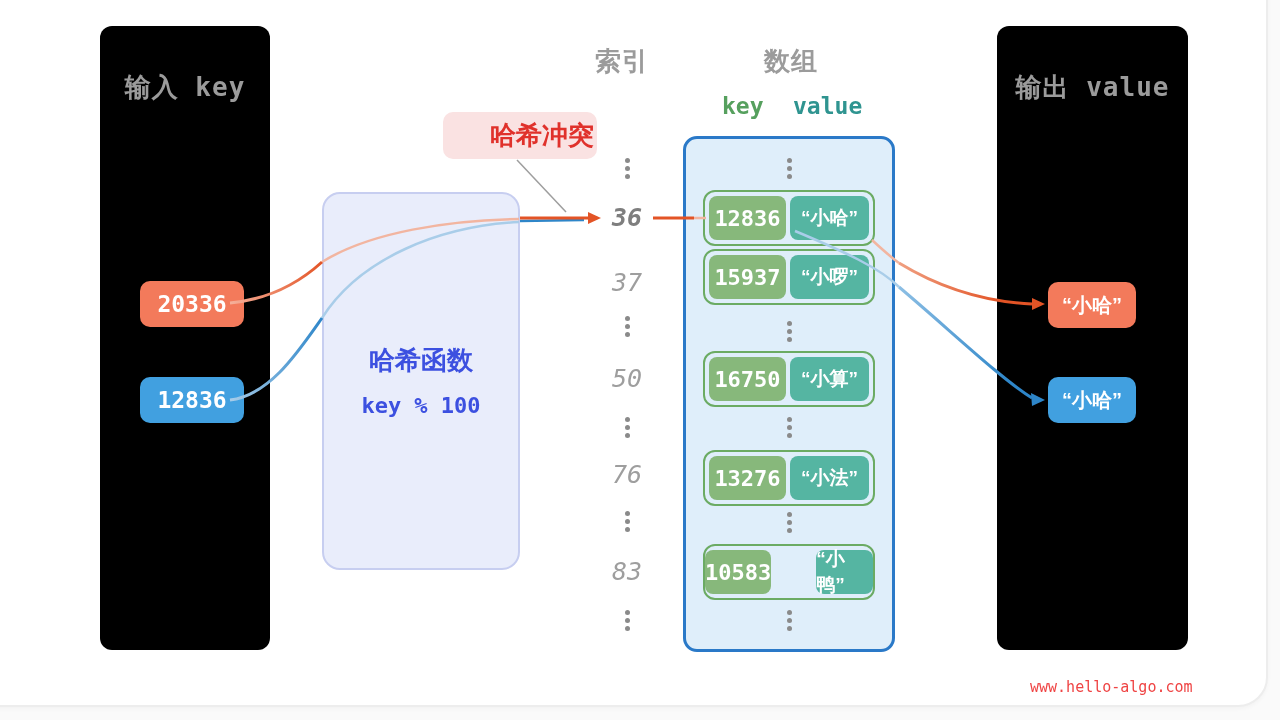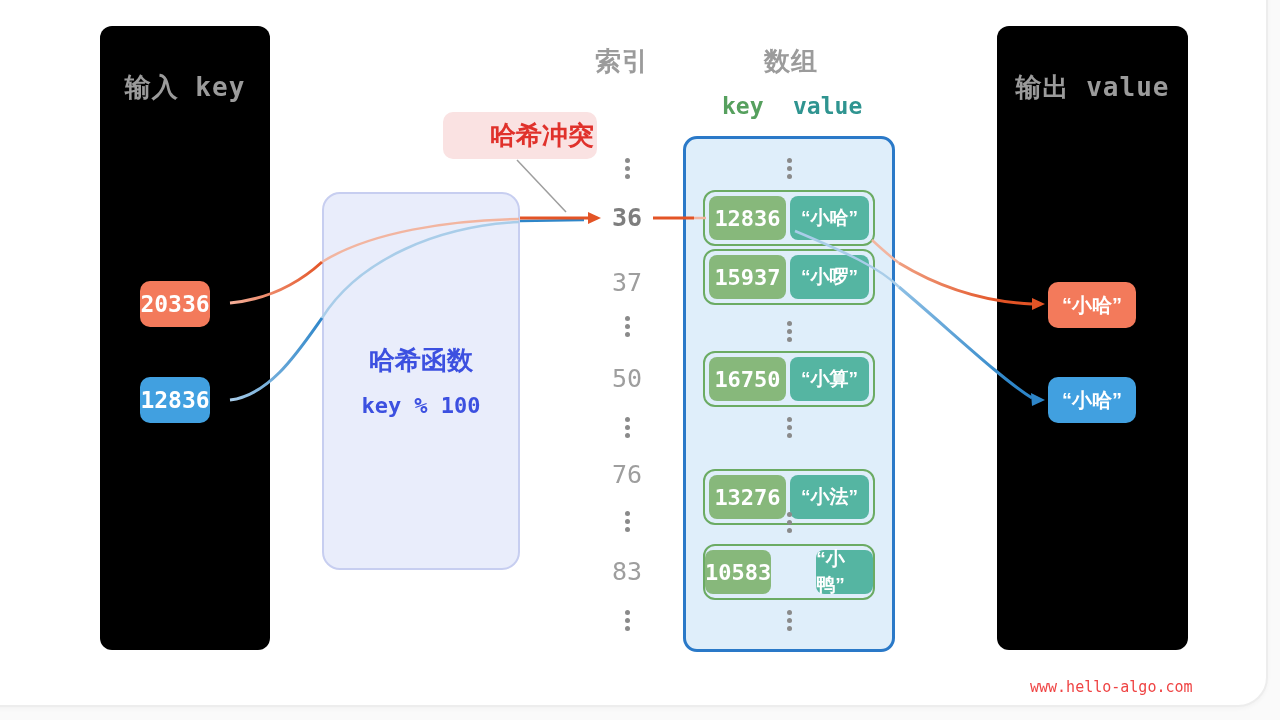--- a/index.html
+++ b/index.html
@@ -9,21 +9,21 @@
 
   .card-edge { position:absolute; left:-60px; top:-60px; width:1328px; height:767px;
     background:#FFFFFF; border:2px solid #EDEDED; border-radius:30px;
     box-shadow:0 2px 4px rgba(0,0,0,0.03); }
 
   .panel { position:absolute; background:#000000; border-radius:12px; }
   .panel-title { position:absolute; width:100%; top:44px; text-align:center;
     font-family:"DejaVu Sans Mono","DejaVu Sans",sans-serif;
     font-size:26px; font-weight:700; color:#9B9B9B; letter-spacing:1px; }
 
-  .keybox { position:absolute; width:70px; height:46px; border-radius:10px;
+  .keybox { position:absolute; width:104px; height:46px; border-radius:10px;
     color:#FFFFFF; font-family:"DejaVu Sans Mono",monospace; font-size:23px; font-weight:700;
     display:flex; align-items:center; justify-content:center; }
   .kb-orange { background:#F37A5B; }
   .kb-blue   { background:#41A0E0; }
 
   .outbox { position:absolute; left:1048px; width:88px; height:46px; border-radius:10px;
     color:#FFFFFF; font-size:20px; font-weight:700;
     display:flex; align-items:center; justify-content:center; }
 
   .hash-box { position:absolute; left:322px; top:192px; width:198px; height:378px;
@@ -36,21 +36,21 @@
   .collision { position:absolute; left:443px; top:112px; width:154px; height:47px;
     background:#FAE2E2; border-radius:10px; display:flex; align-items:center; justify-content:center;
     font-size:26px; font-weight:700; color:#E0312B;padding-left:44px; }
 
   .col-head { position:absolute; top:44px; font-size:26px; font-weight:700; color:#9B9B9B;
     letter-spacing:1px; }
   .kv-head { position:absolute; top:93px; font-family:"DejaVu Sans Mono",monospace;
     font-size:23px; font-weight:700; }
 
   .idx { position:absolute; width:60px; left:597px; height:34px; line-height:34px;
-    text-align:center; font-family:"DejaVu Sans Mono",monospace; font-size:25px; color:#9E9E9E; }
+    text-align:center; font-family:"DejaVu Sans Mono",monospace; font-size:25px; color:#9E9E9E;font-style:italic; }
   .idx.hl { font-weight:700; color:#7E7E7E; }
 
   .dots { position:absolute; width:30px; display:flex; flex-direction:column;
     align-items:center; gap:3px; }
   .dot { width:5px; height:5px; border-radius:50%; background:#8A8A8A; }
 
   .array-box { position:absolute; left:683px; top:136px; width:212px; height:516px;
     background:#DFEEFA; border:3px solid #2A79C8; border-radius:14px; }
 
   .pair { position:absolute; left:703px; width:172px; height:56px;
@@ -147,21 +147,21 @@
     </div>
   <div class="pair" style="top:351px;">
     <div class="pair-key">16750</div>
     <div class="pair-val">“小算”</div>
   </div>
   <div class="dots" style="left:774px; top:417px;">
     <span class="dot"></span>
       <span class="dot"></span>
       <span class="dot"></span>
     </div>
-  <div class="pair" style="top:469px;">
+  <div class="pair" style="top:450px;">
     <div class="pair-key">13276</div>
     <div class="pair-val">“小法”</div>
   </div>
   <div class="dots" style="left:774px; top:512px;">
     <span class="dot"></span>
       <span class="dot"></span>
       <span class="dot"></span>
     </div>
   <div class="pair" style="top:544px;gap:45px;">
     <div class="pair-key">10583</div>

